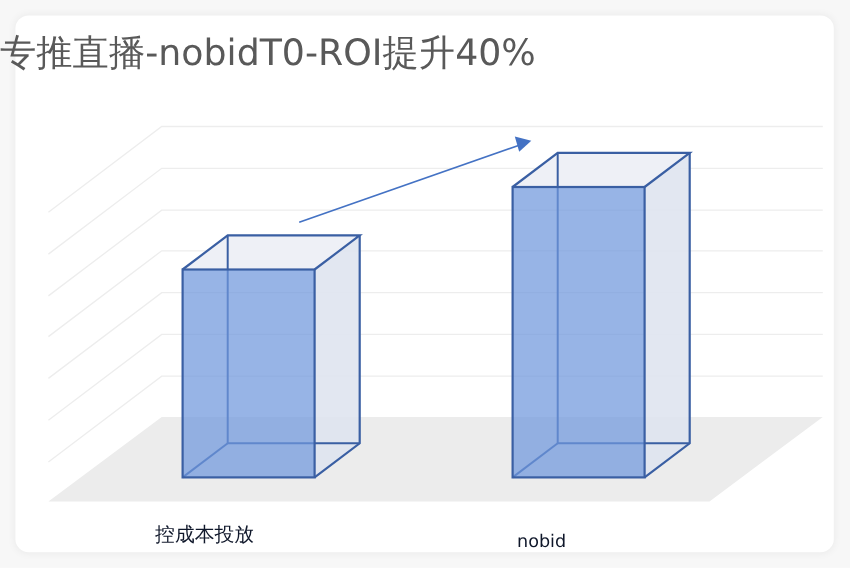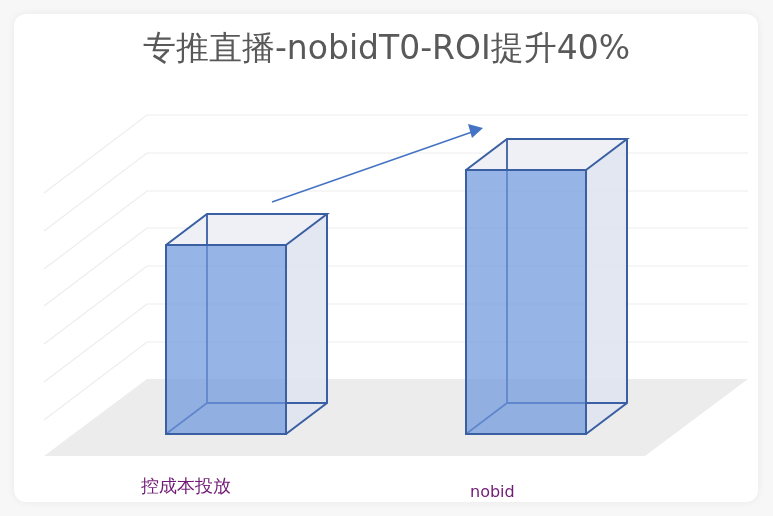--- a/index.html
+++ b/index.html
@@ -1,24 +1,24 @@
 <!DOCTYPE html>
 <html><head>
 <meta charset="utf-8">
 <style>
   html, body { margin: 0; padding: 0; background: #f7f7f7; }
   body { width: 773px; height: 516px; position: relative; overflow: hidden;
          font-family: "DejaVu Sans", "Liberation Sans", sans-serif; }
   .card { position: absolute; left: 14px; top: 14px; width: 744px; height: 488px;
           background: #ffffff; border-radius: 12px;
           box-shadow: 0 0 8px rgba(0,0,0,0.06); }
-  .title { position: absolute; left: 0; top: 26px; width: 773px; text-align: center;
+  .title { position: absolute; left: 0; top: 26px; width: 773px; text-align: left;
            font-size: 33px; color: #595959; letter-spacing: 0px; }
   svg.chart { position: absolute; left: 0; top: 0; }
-  .xlabel { position: absolute; top: 474px; font-size: 18px; color: #701a75; }
+  .xlabel { position: absolute; top: 474px; font-size: 18px; color: #0f172a; }
   .xlabel.cat0 { left: 141px; }
   .xlabel.cat1 { left: 470px; font-size: 16px; top: 482px; }
 </style>
 </head>
 <body>
 
 <div class="card"></div>
 
 <div class="title">专推直播-nobidT0-ROI提升40%</div>
 

